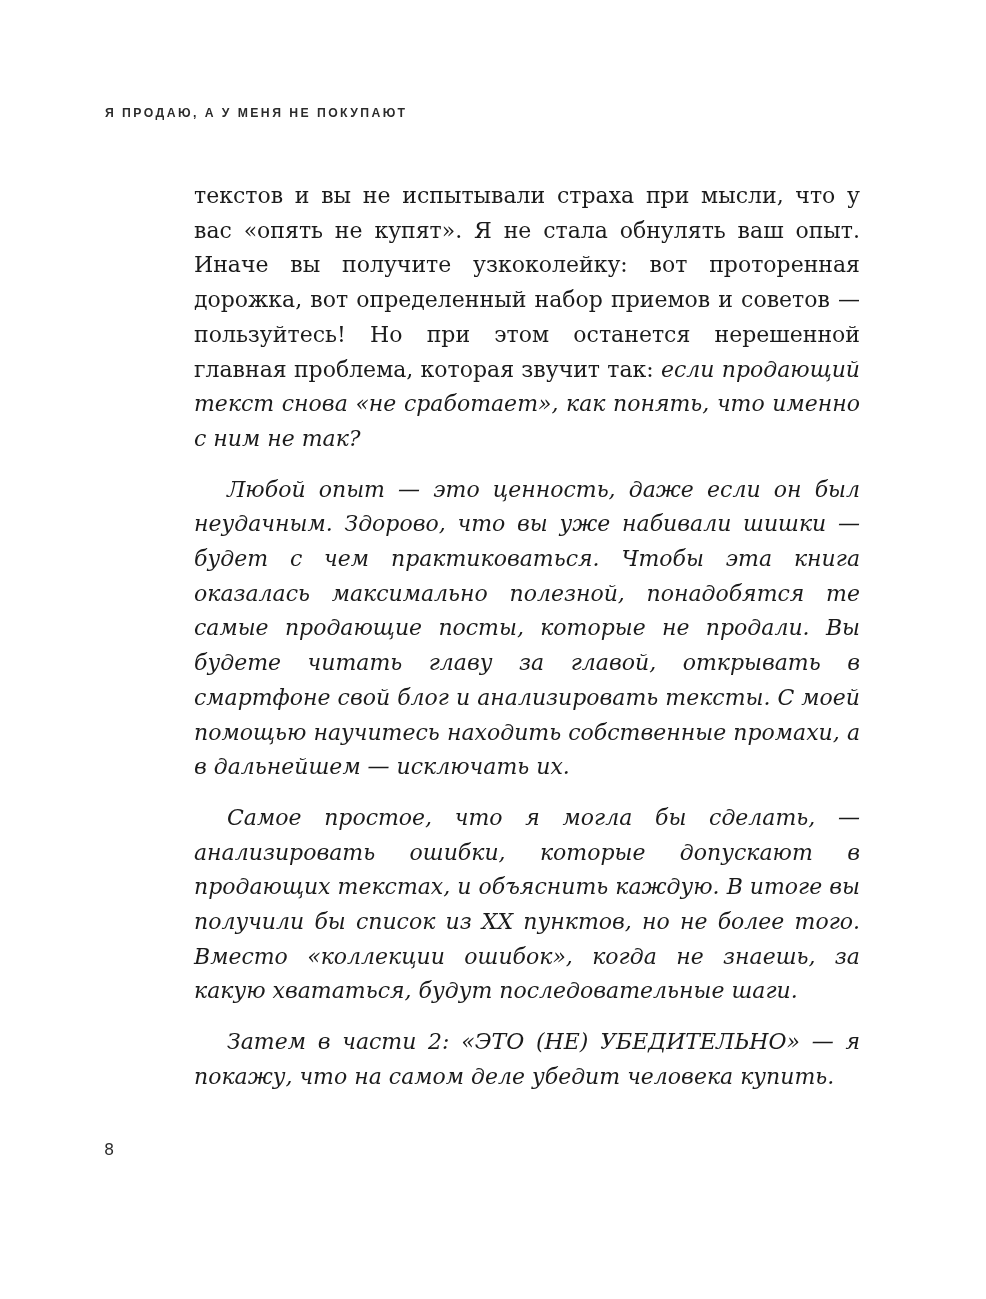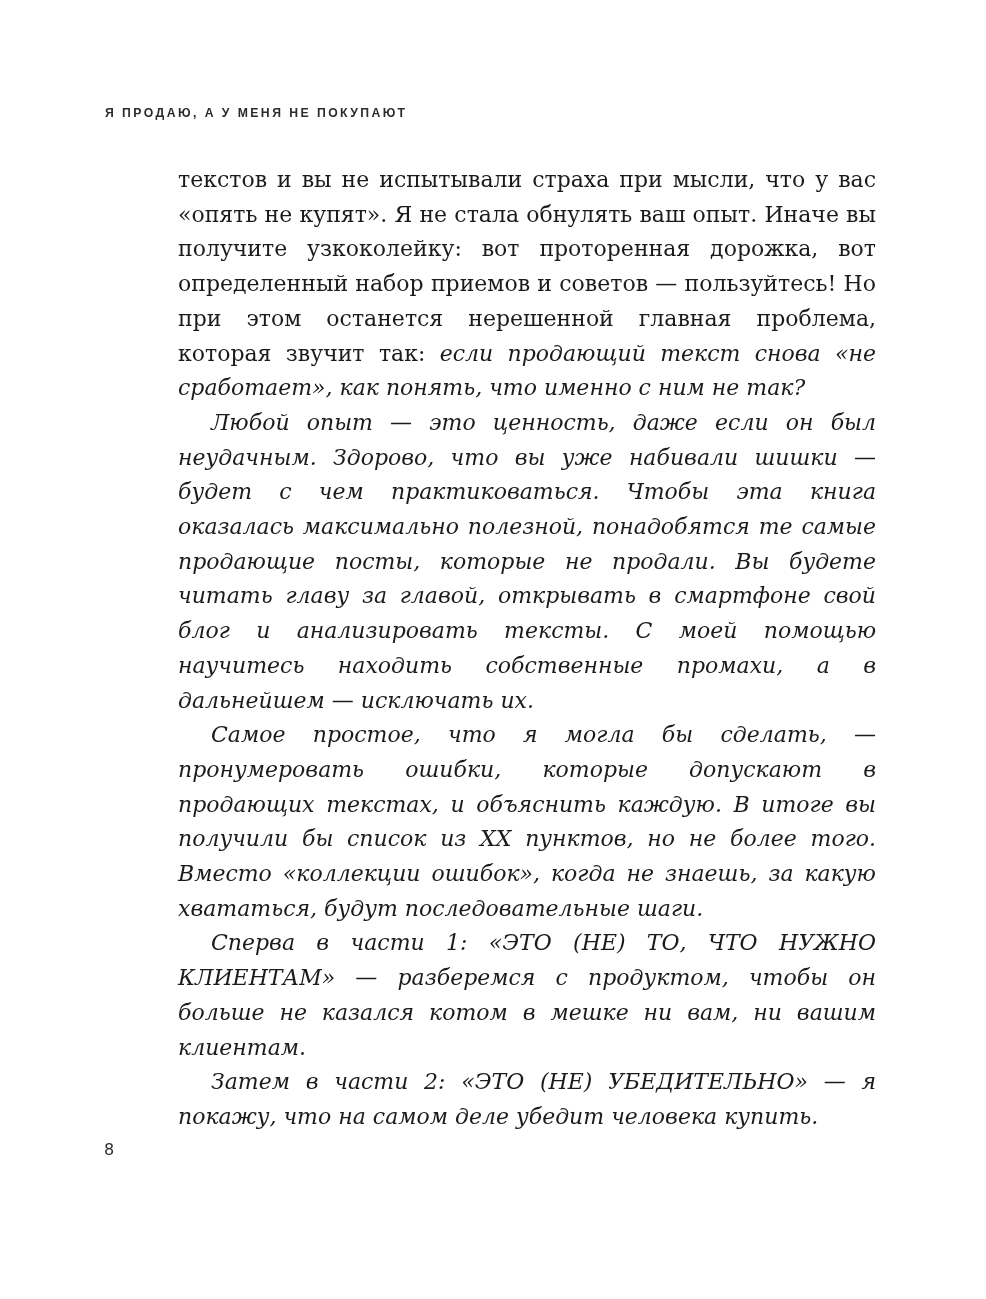--- a/index.html
+++ b/index.html
@@ -39,21 +39,21 @@
     left: 178px;
     top: 163px;
     width: 698px;
     font-family: "DejaVu Serif", "Liberation Serif", serif;
     font-size: 22px;
     line-height: 34.7px;
     color: var(--text);
     text-align: justify;
   }
   .text-block p {
-    margin: 0;
+    margin: 16px;
     padding: 0;
   }
   .text-block p.indent {
     text-indent: 33px;
     font-style: italic;
   }
   .italic {
     font-style: italic;
   }
   .page-number {
@@ -67,19 +67,18 @@
 </style>
 </head>
 <body>
 
 <div class="page">
   <div class="running-header">Я ПРОДАЮ, А У МЕНЯ НЕ ПОКУПАЮТ</div>
 
   <main class="text-block" id="text-block">
       <p class=""><span>текстов и вы не испытывали страха при мысли, что у вас «опять не купят». Я не стала обнулять ваш опыт. Иначе вы получите узкоколейку: вот проторенная дорожка, вот определенный набор приемов и советов — пользуйтесь! Но при этом останется нерешенной главная проблема, которая звучит так: </span><span class="italic">если продающий текст снова «не сработает», как понять, что именно с ним не так?</span></p>
       <p class="indent"><span>Любой опыт — это ценность, даже если он был неудачным. Здорово, что вы уже набивали шишки — будет с чем практиковаться. Чтобы эта книга оказалась максимально полезной, понадобятся те самые продающие посты, которые не продали. Вы будете читать главу за главой, открывать в смартфоне свой блог и анализировать тексты. С моей помощью научитесь находить собственные промахи, а в дальнейшем — исключать их.</span></p>
-      <p class="indent"><span>Самое простое, что я могла бы сделать, — пронумеровать ошибки, которые допускают в продающих текстах, и объяснить каждую. В итоге вы получили бы список из XX пунктов, но не более того. Вместо «коллекции ошибок», когда не знаешь, за какую хвататься, будут последовательные шаги.</span></p>
-      <p class="indent"><span>Сперва в части 1: «ЭТО (НЕ) ТО, ЧТО НУЖНО КЛИЕНТАМ» — разберемся с продуктом, чтобы он больше не казался котом в мешке ни вам, ни вашим клиентам.</span></p>
+      <p class="indent"><span>Самое простое, что я могла бы сделать, — анализировать ошибки, которые допускают в продающих текстах, и объяснить каждую. В итоге вы получили бы список из XX пунктов, но не более того. Вместо «коллекции ошибок», когда не знаешь, за какую хвататься, будут последовательные шаги.</span></p>
       <p class="indent"><span>Затем в части 2: «ЭТО (НЕ) УБЕДИТЕЛЬНО» — я покажу, что на самом деле убедит человека купить.</span></p>
     </main>
 
   <div class="page-number">8</div>
 </div>
 
 </body></html>

